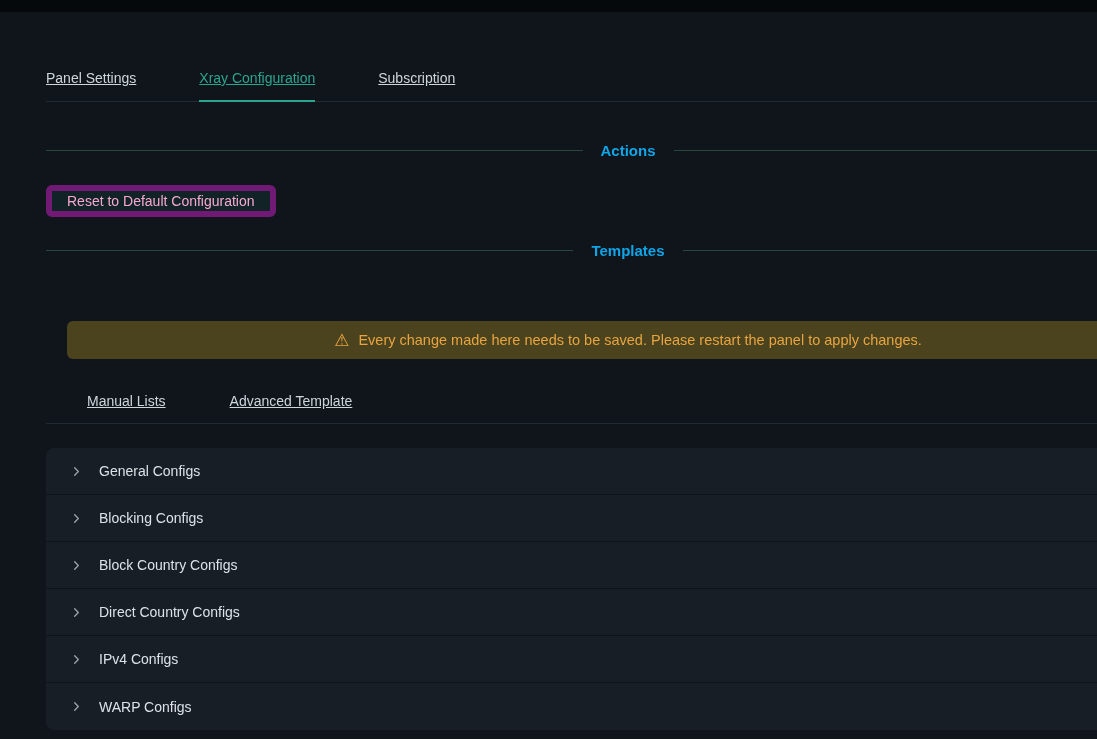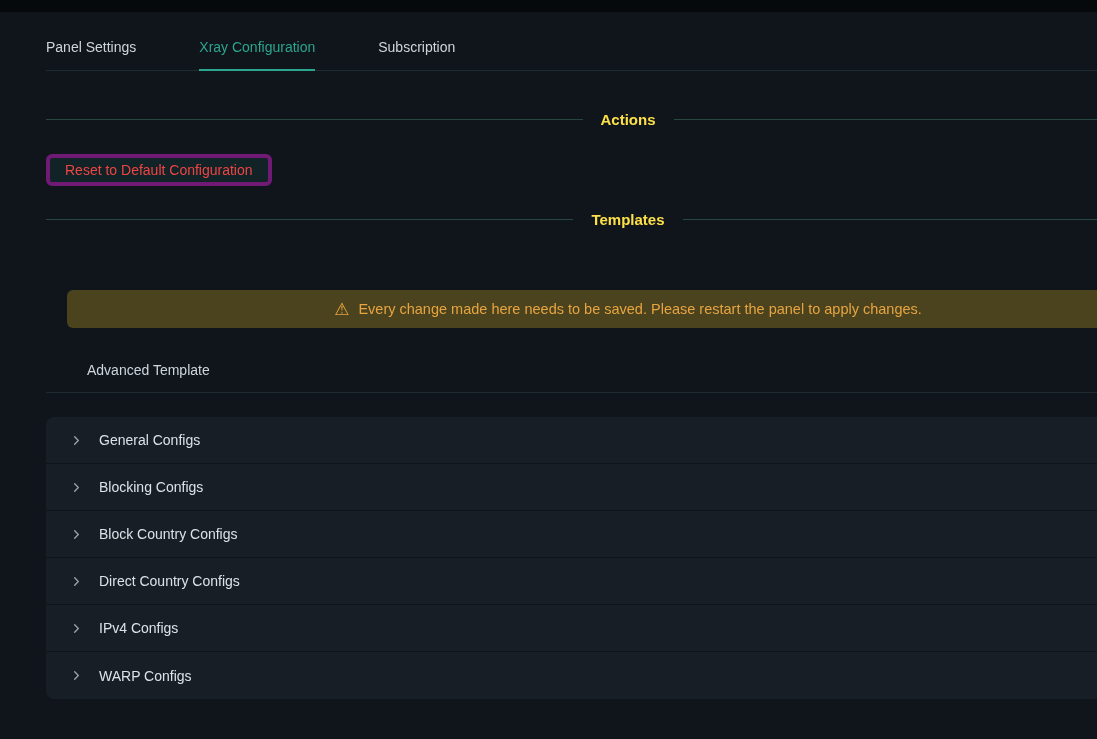--- a/index.html
+++ b/index.html
@@ -11,44 +11,44 @@
     color: #dde2e7;
   }
   .top-strip { height: 12px; background: #05090c; width: 100%; }
   .content { margin-left: 46px; width: 1164px; }
 
   
   .tabs { display: flex; align-items: flex-end; border-bottom: 1px solid #1f2a31; }
   .top-tabs { gap: 63px; margin-top: 27px; }
   .tab {
     position: relative; white-space: nowrap; cursor: pointer;
-    font-size: 14px; color: #ced5db; padding-bottom: 15px;
+    font-size: 14px; color: #ced5db; padding-bottom: 15px; text-decoration: underline;
   }
-  .tab.active { color: #2ba58d; }
+  .tab.active { color: #2ba58d; margin-top: 31px; }
   .tab.active::after {
     content: ""; position: absolute; left: 0; right: 0; bottom: -1px;
     height: 2px; background: #2ba58d;
   }
   .template-tabs { gap: 32px; margin-top: 34px; padding-left: 25px; }
   .template-tabs .tab { padding: 0 16px 14px 16px; }
 
   
   .divider { display: flex; align-items: center; }
   .divider-actions { margin-top: 40px; }
   .divider-templates { margin-top: 25px; }
   .divider-line { flex: 1; height: 1px; background: #27473f; }
-  .divider-title { padding: 0 18px; font-size: 15px; font-weight: 700; color: #fde047; }
+  .divider-title { padding: 0 18px; font-size: 15px; font-weight: 700; color: #0ea5e9; }
 
   
   .button-row { margin-top: 26px; }
   .reset-btn {
     display: inline-flex; align-items: center; height: 32px; padding: 0 15px;
-    font-size: 14px; color: #ef4444; font-family: inherit;
+    font-size: 14px; color: #f9a8d4; font-family: inherit;
     background: rgba(43,165,141,0.10);
-    border: 4px solid #701a75; border-radius: 6px; cursor: pointer;
+    border: 6px solid #701a75; border-radius: 6px; cursor: pointer;
   }
 
   
   .alert {
     margin: 62px 0 0 21px; width: 1122px; height: 38px; border-radius: 6px;
     background: #4a431d; color: #e8a441;
     display: flex; align-items: center; justify-content: center; gap: 9px;
     font-size: 14.5px;
   }
   .warn-icon { font-size: 17px; line-height: 1; color: #e8a441; }
@@ -90,20 +90,21 @@
     <div class="divider-title">Templates</div>
     <div class="divider-line"></div>
   </div>
 
   <div class="alert">
     <span class="warn-icon">⚠</span>
     <span>Every change made here needs to be saved. Please restart the panel to apply changes.</span>
   </div>
 
   <div class="tabs template-tabs">
+    <div class="tab">Manual Lists</div>
     <div class="tab">Advanced Template</div>
   </div>
 
   <div class="accordion">
     <div class="acc-row">
       <span class="chev">
           <svg viewBox="0 0 12 12" width="11" height="11">
             <path d="M4 2 L8 6 L4 10" fill="none" stroke="currentColor" stroke-width="1.5" stroke-linecap="round" stroke-linejoin="round"></path>
           </svg>
         </span>

